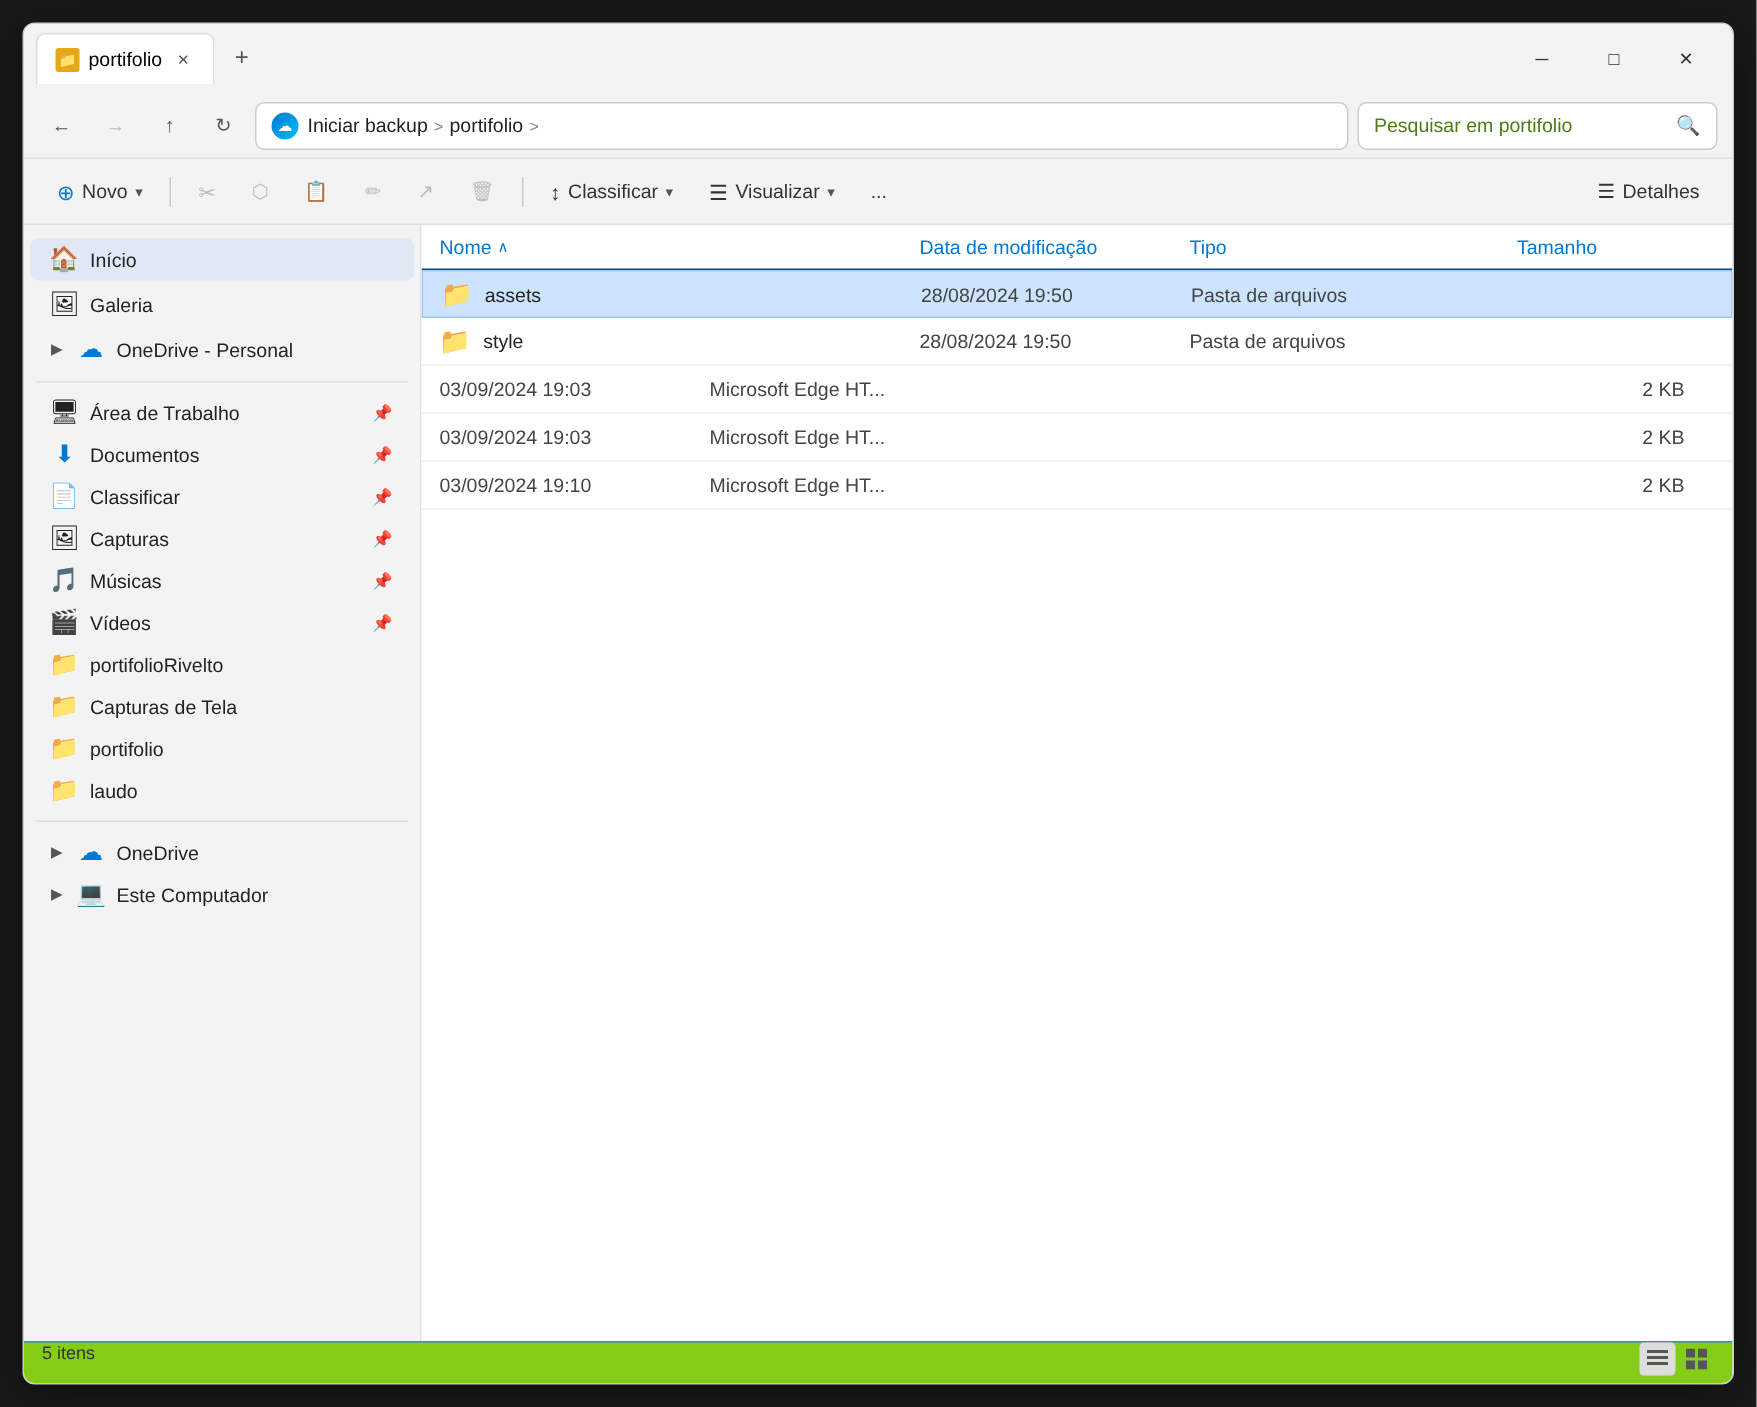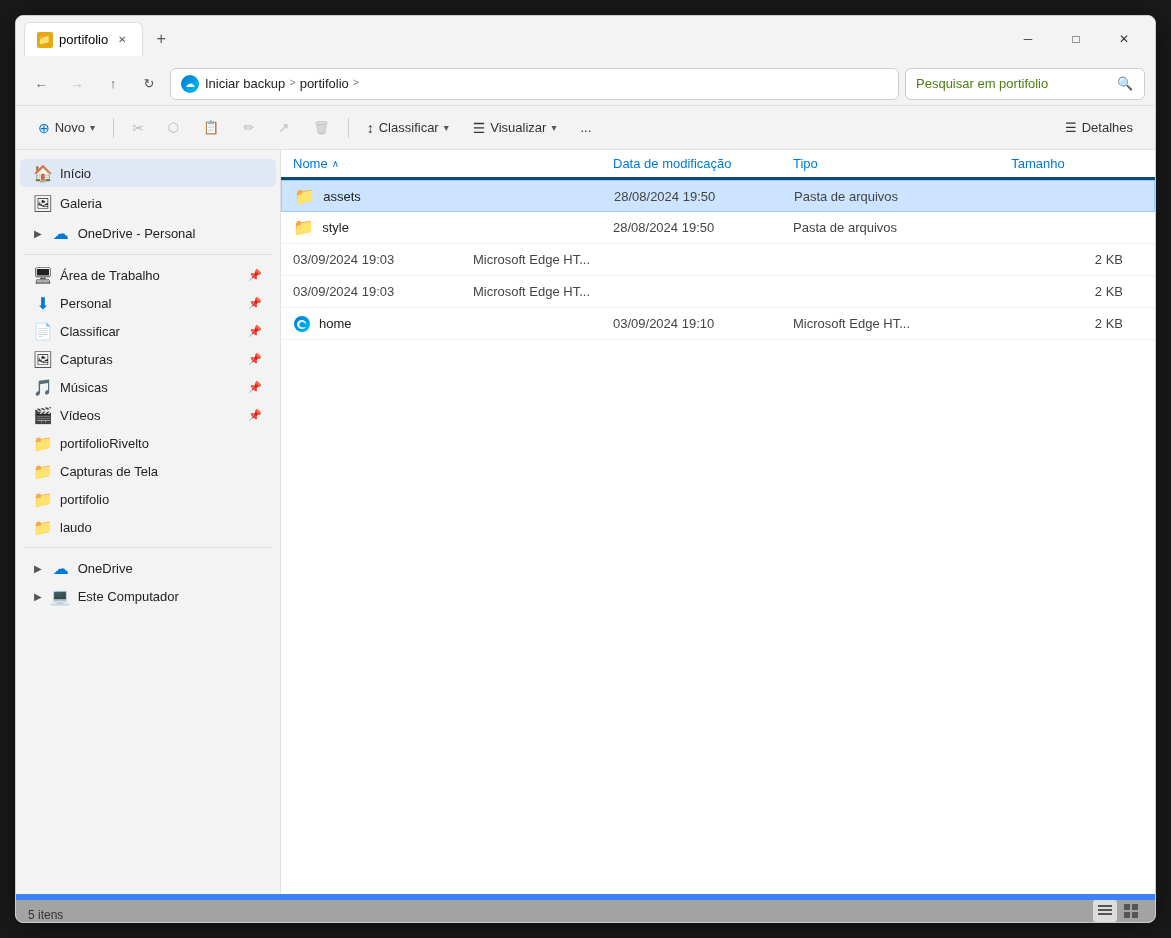--- a/index.html
+++ b/index.html
@@ -141,21 +141,21 @@
       background: linear-gradient(135deg, #0078d4, #00bcf2);
       display: flex;
       align-items: center;
       justify-content: center;
       font-size: 10px;
       color: white;
       flex-shrink: 0;
     }
     .breadcrumb-items {
       display: flex;
-      align-items: flex-start;
+      align-items: flex-end;
       gap: 4px;
       color: #222;
       font-size: 13px;
     }
     .breadcrumb-sep { color: #888; font-size: 11px; }
     .search-bar {
       width: 240px;
       height: 32px;
       background: #fff;
       border: 1px solid #ccc;
@@ -270,21 +270,21 @@
       background: #fff;
       display: flex;
       flex-direction: column;
       overflow: hidden;
     }
     .file-list-header {
       display: flex;
       align-items: center;
       padding: 0 12px;
       height: 30px;
-      border-bottom: 3px solid #0c4a6e;
+      border-bottom: 1px solid #0c4a6e;
       color: #0078d4;
       font-size: 13px;
       flex-shrink: 0;
     }
     .col-name { flex: 0 0 320px; cursor: pointer; display: flex; align-items: center; gap: 4px; }
     .col-date { flex: 0 0 180px; cursor: pointer; }
     .col-type { flex: 0 0 160px; cursor: pointer; }
     .col-size { flex: 1; cursor: pointer; text-align: center; padding-right: 20px; }
     .col-sort-icon { font-size: 10px; }
     .file-row {
@@ -303,24 +303,24 @@
       align-items: center;
       gap: 8px;
       color: #222;
     }
     .file-cell-date { flex: 0 0 180px; color: #444; }
     .file-cell-type { flex: 0 0 160px; color: #444; }
     .file-cell-size { flex: 1; color: #444; text-align: right; padding-right: 20px; }
     
     .status-bar {
       height: 28px;
-      background: #a3a3a3;
-      border-top: 6px solid #3b82f6;
-      display: flex;
-      align-items: flex-end;
+      background: #84cc16;
+      border-top: 1px solid #3b82f6;
+      display: flex;
+      align-items: flex-start;
       padding: 0 12px;
       font-size: 12px;
       color: #333;
       flex-shrink: 0;
       justify-content: space-between;
     }
     .status-view-btns {
       display: flex;
       gap: 2px;
     }
@@ -473,21 +473,21 @@
 
       <div class="sidebar-divider"></div>
 
       <div class="sidebar-section-item">
         <div class="sidebar-item-icon">🖥</div>
         <span>Área de Trabalho</span>
         <span class="sidebar-pin">📌</span>
       </div>
       <div class="sidebar-section-item">
         <div class="sidebar-item-icon" style="color:#0078d4;">⬇</div>
-        <span>Personal</span>
+        <span>Documentos</span>
         <span class="sidebar-pin">📌</span>
       </div>
       <div class="sidebar-section-item">
         <div class="sidebar-item-icon">📄</div>
         <span>Classificar</span>
         <span class="sidebar-pin">📌</span>
       </div>
       <div class="sidebar-section-item">
         <div class="sidebar-item-icon">🖼</div>
         <span>Capturas</span>
@@ -577,37 +577,20 @@
     <div class="file-cell-date">03/09/2024 19:03</div>
     <div class="file-cell-type">Microsoft Edge HT...</div>
     <div class="file-cell-size">2 KB</div>
   </div>
           <div class="file-row">
     <div class="file-cell-date">03/09/2024 19:03</div>
     <div class="file-cell-type">Microsoft Edge HT...</div>
     <div class="file-cell-size">2 KB</div>
   </div>
           <div class="file-row">
-    <div class="file-cell-name">
-      <svg class="edge-svg" viewBox="0 0 18 18">
-      <defs>
-        <linearGradient id="eg4a" x1="0" y1="0" x2="1" y2="1">
-          <stop offset="0%" stop-color="#0078d4"></stop>
-          <stop offset="100%" stop-color="#00bcf2"></stop>
-        </linearGradient>
-        <linearGradient id="eg4b" x1="0" y1="0" x2="1" y2="1">
-          <stop offset="0%" stop-color="#00bcf2"></stop>
-          <stop offset="100%" stop-color="#50c878"></stop>
-        </linearGradient>
-      </defs>
-      <circle cx="9" cy="9" r="8" fill="url(#eg4a)"></circle>
-      <path d="M9 5 C6 5 4 7 4 9 C4 12 6.5 14 9 14 C11 14 12.5 13 13 12 C11.5 12.5 7 13 6.5 10 C6 8 8 7 9 7 C11 7 13 8.5 13 10 L13 8 C13 6.5 11 5 9 5 Z" fill="white" opacity="0.9"></path>
-    </svg>
-      <span>home</span>
-    </div>
     <div class="file-cell-date">03/09/2024 19:10</div>
     <div class="file-cell-type">Microsoft Edge HT...</div>
     <div class="file-cell-size">2 KB</div>
   </div>
         </div>
 
     </div>
   </div>
 
   <div class="status-bar">

